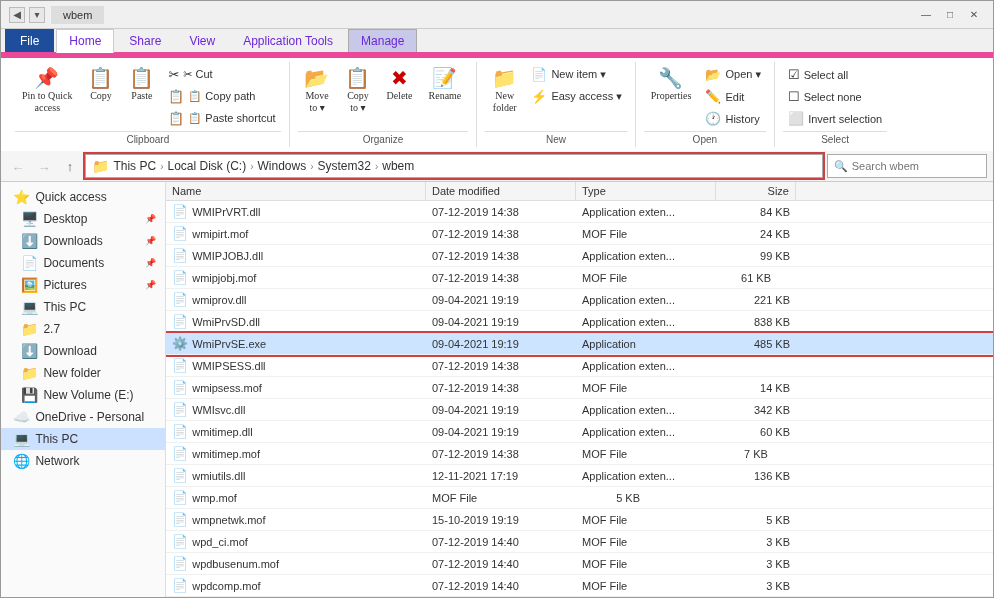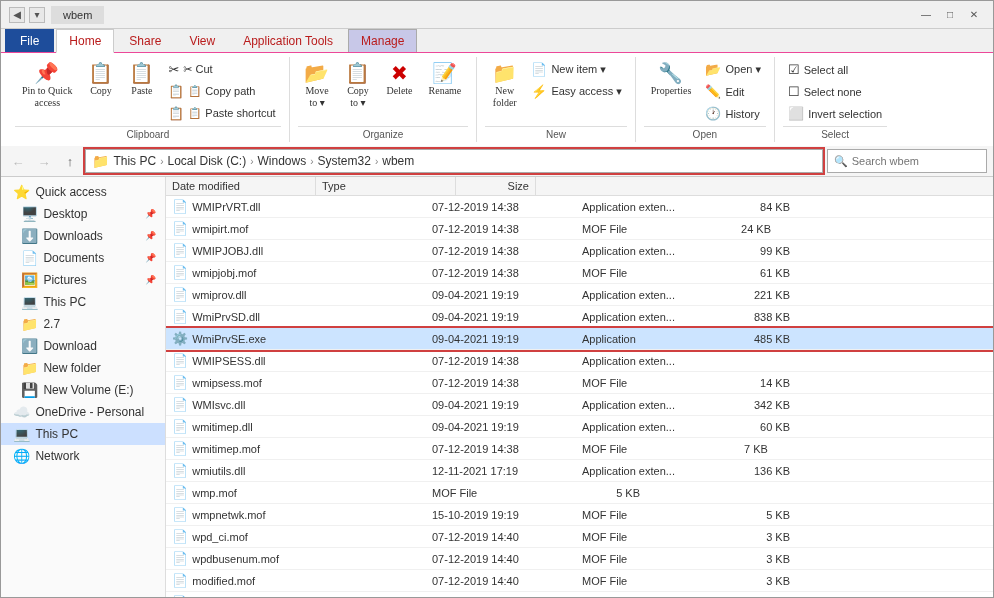--- a/index.html
+++ b/index.html
@@ -64,26 +64,26 @@
       color: #555;
       cursor: pointer;
       border: none;
       background: transparent;
     }
     .ribbon-tabs {
       display: flex;
       align-items: flex-end;
       padding: 0 4px;
       background: #f0f0f0;
-      border-bottom: 1px solid #ec4899;
+      border-bottom: 6px solid #ec4899;
     }
     .ribbon-tab {
       padding: 4px 12px;
       font-size: 12px;
-      color: #b91c1c;
+      color: #6d28d9;
       cursor: pointer;
       border: 1px solid transparent;
       border-bottom: none;
       background: transparent;
       margin-right: 2px;
     }
     .ribbon-tab.active {
       background: #fff;
       border-color: #ccc;
       border-bottom: 1px solid #fff;
@@ -545,20 +545,21 @@
         <span>This PC</span>
       </div>
       <div class="sidebar-item indent0">
         <span class="sidebar-icon">🌐</span>
         <span>Network</span>
       </div>
     </div>
 
     <div class="file-list">
       <div class="file-list-header">
+        <div class="file-col-header col-name">Name</div>
         <div class="file-col-header col-date">Date modified</div>
         <div class="file-col-header col-type">Type</div>
         <div class="file-col-header col-size">Size</div>
       </div>
       <div id="file-rows-container">
           <div class="file-row">
       <div class="file-cell file-name-cell">
         <span class="file-icon">📄</span>
         <span>WMIPrVRT.dll</span>
       </div>
@@ -566,39 +567,39 @@
       <div class="file-cell col-type">Application exten...</div>
       <div class="file-cell col-size" style="text-align:right">84 KB</div>
     </div>
           <div class="file-row">
       <div class="file-cell file-name-cell">
         <span class="file-icon">📄</span>
         <span>wmipirt.mof</span>
       </div>
       <div class="file-cell col-date">07-12-2019 14:38</div>
       <div class="file-cell col-type">MOF File</div>
-      <div class="file-cell col-size" style="text-align:center">24 KB</div>
+      <div class="file-cell col-size" style="text-align:right">24 KB</div>
     </div>
           <div class="file-row">
       <div class="file-cell file-name-cell">
         <span class="file-icon">📄</span>
         <span>WMIPJOBJ.dll</span>
       </div>
       <div class="file-cell col-date">07-12-2019 14:38</div>
       <div class="file-cell col-type">Application exten...</div>
       <div class="file-cell col-size" style="text-align:right">99 KB</div>
     </div>
           <div class="file-row">
       <div class="file-cell file-name-cell">
         <span class="file-icon">📄</span>
         <span>wmipjobj.mof</span>
       </div>
       <div class="file-cell col-date">07-12-2019 14:38</div>
       <div class="file-cell col-type">MOF File</div>
-      <div class="file-cell col-size" style="text-align:right">61 KB</div>
+      <div class="file-cell col-size" style="text-align:center">61 KB</div>
     </div>
           <div class="file-row">
       <div class="file-cell file-name-cell">
         <span class="file-icon">📄</span>
         <span>wmiprov.dll</span>
       </div>
       <div class="file-cell col-date">09-04-2021 19:19</div>
       <div class="file-cell col-type">Application exten...</div>
       <div class="file-cell col-size" style="text-align:right">221 KB</div>
     </div>
@@ -705,21 +706,21 @@
         <span class="file-icon">📄</span>
         <span>wpdbusenum.mof</span>
       </div>
       <div class="file-cell col-date">07-12-2019 14:40</div>
       <div class="file-cell col-type">MOF File</div>
       <div class="file-cell col-size" style="text-align:right">3 KB</div>
     </div>
           <div class="file-row">
       <div class="file-cell file-name-cell">
         <span class="file-icon">📄</span>
-        <span>modified.mof</span>
+        <span>wpdcomp.mof</span>
       </div>
       <div class="file-cell col-date">07-12-2019 14:40</div>
       <div class="file-cell col-type">MOF File</div>
       <div class="file-cell col-size" style="text-align:right">3 KB</div>
     </div>
           <div class="file-row">
       <div class="file-cell file-name-cell">
         <span class="file-icon">📄</span>
         <span>wpdfs.mof</span>
       </div>

